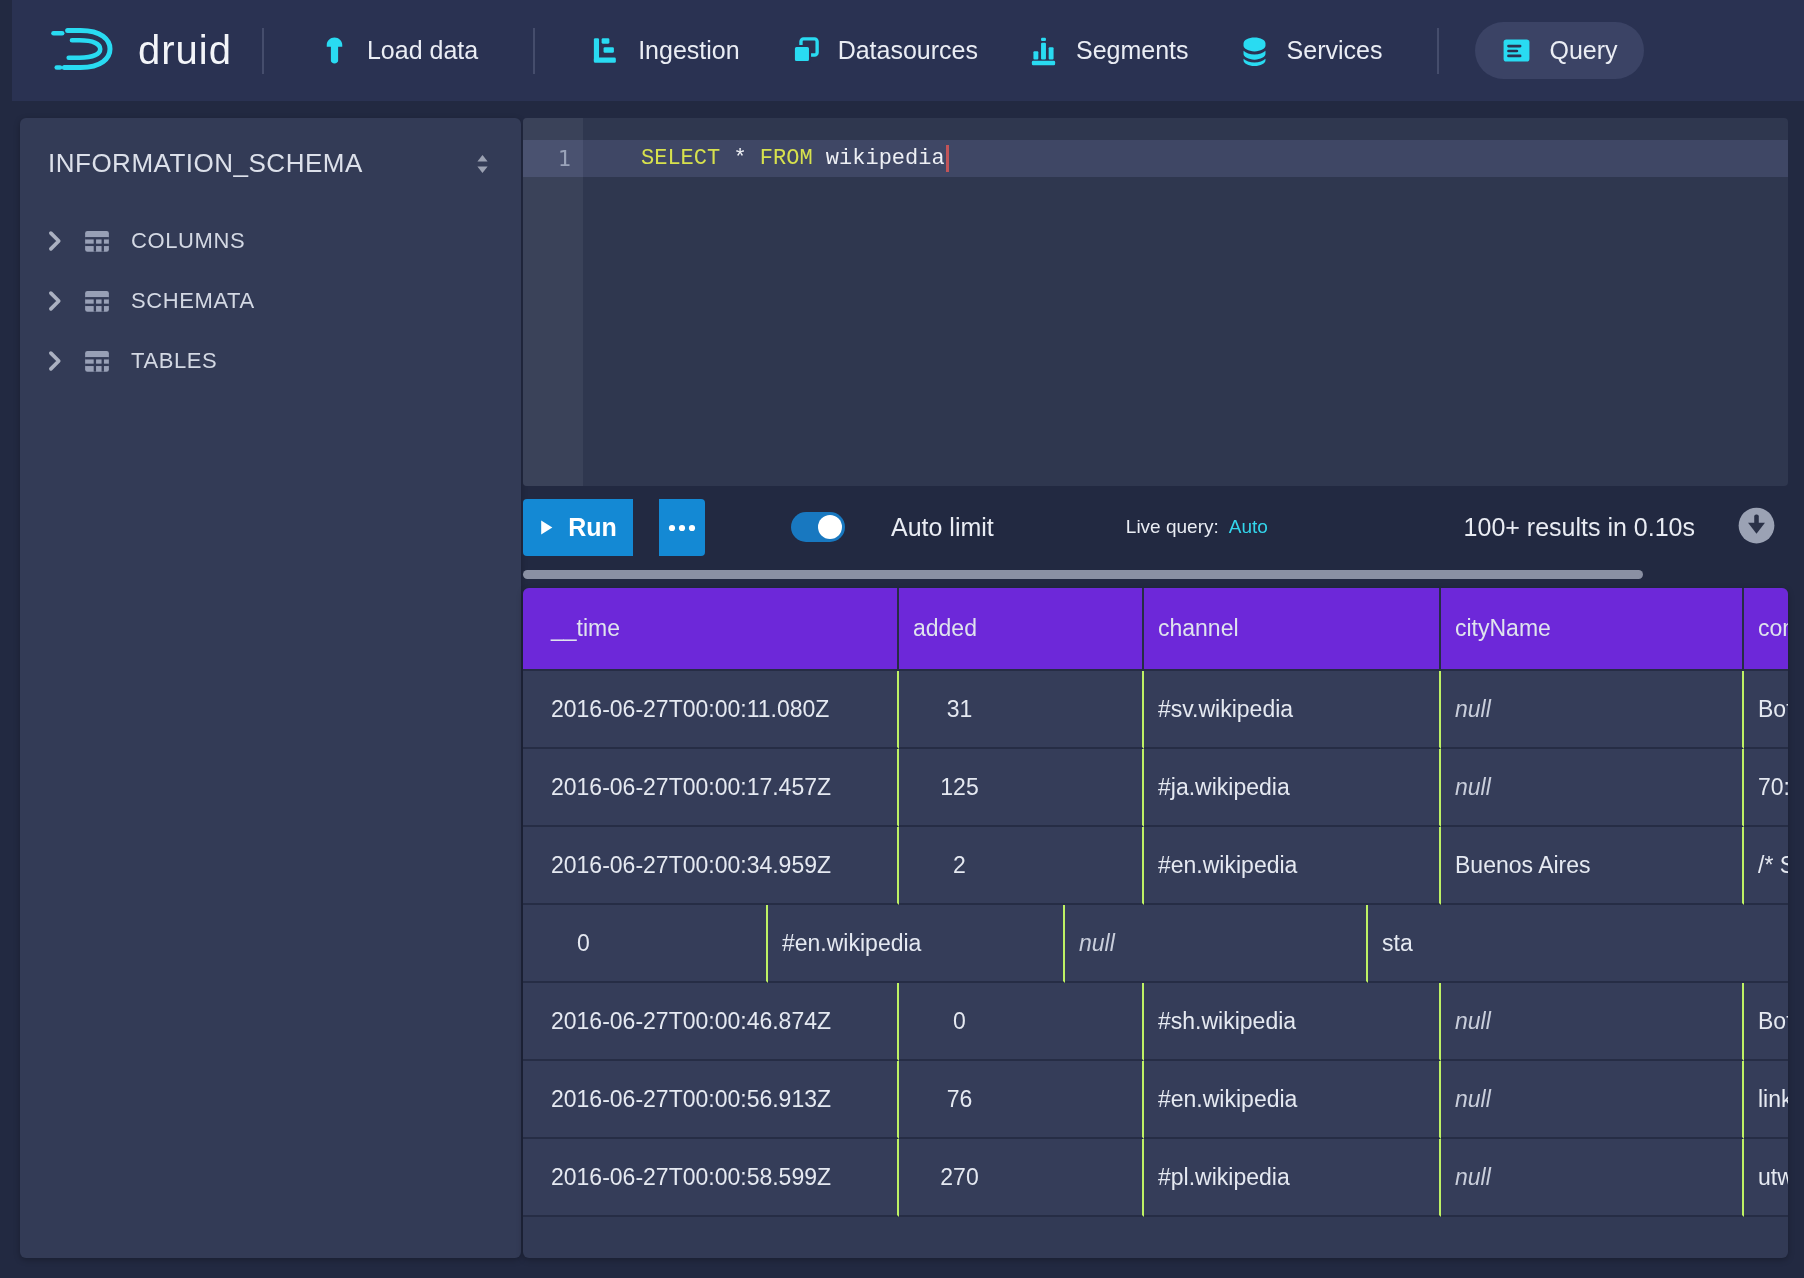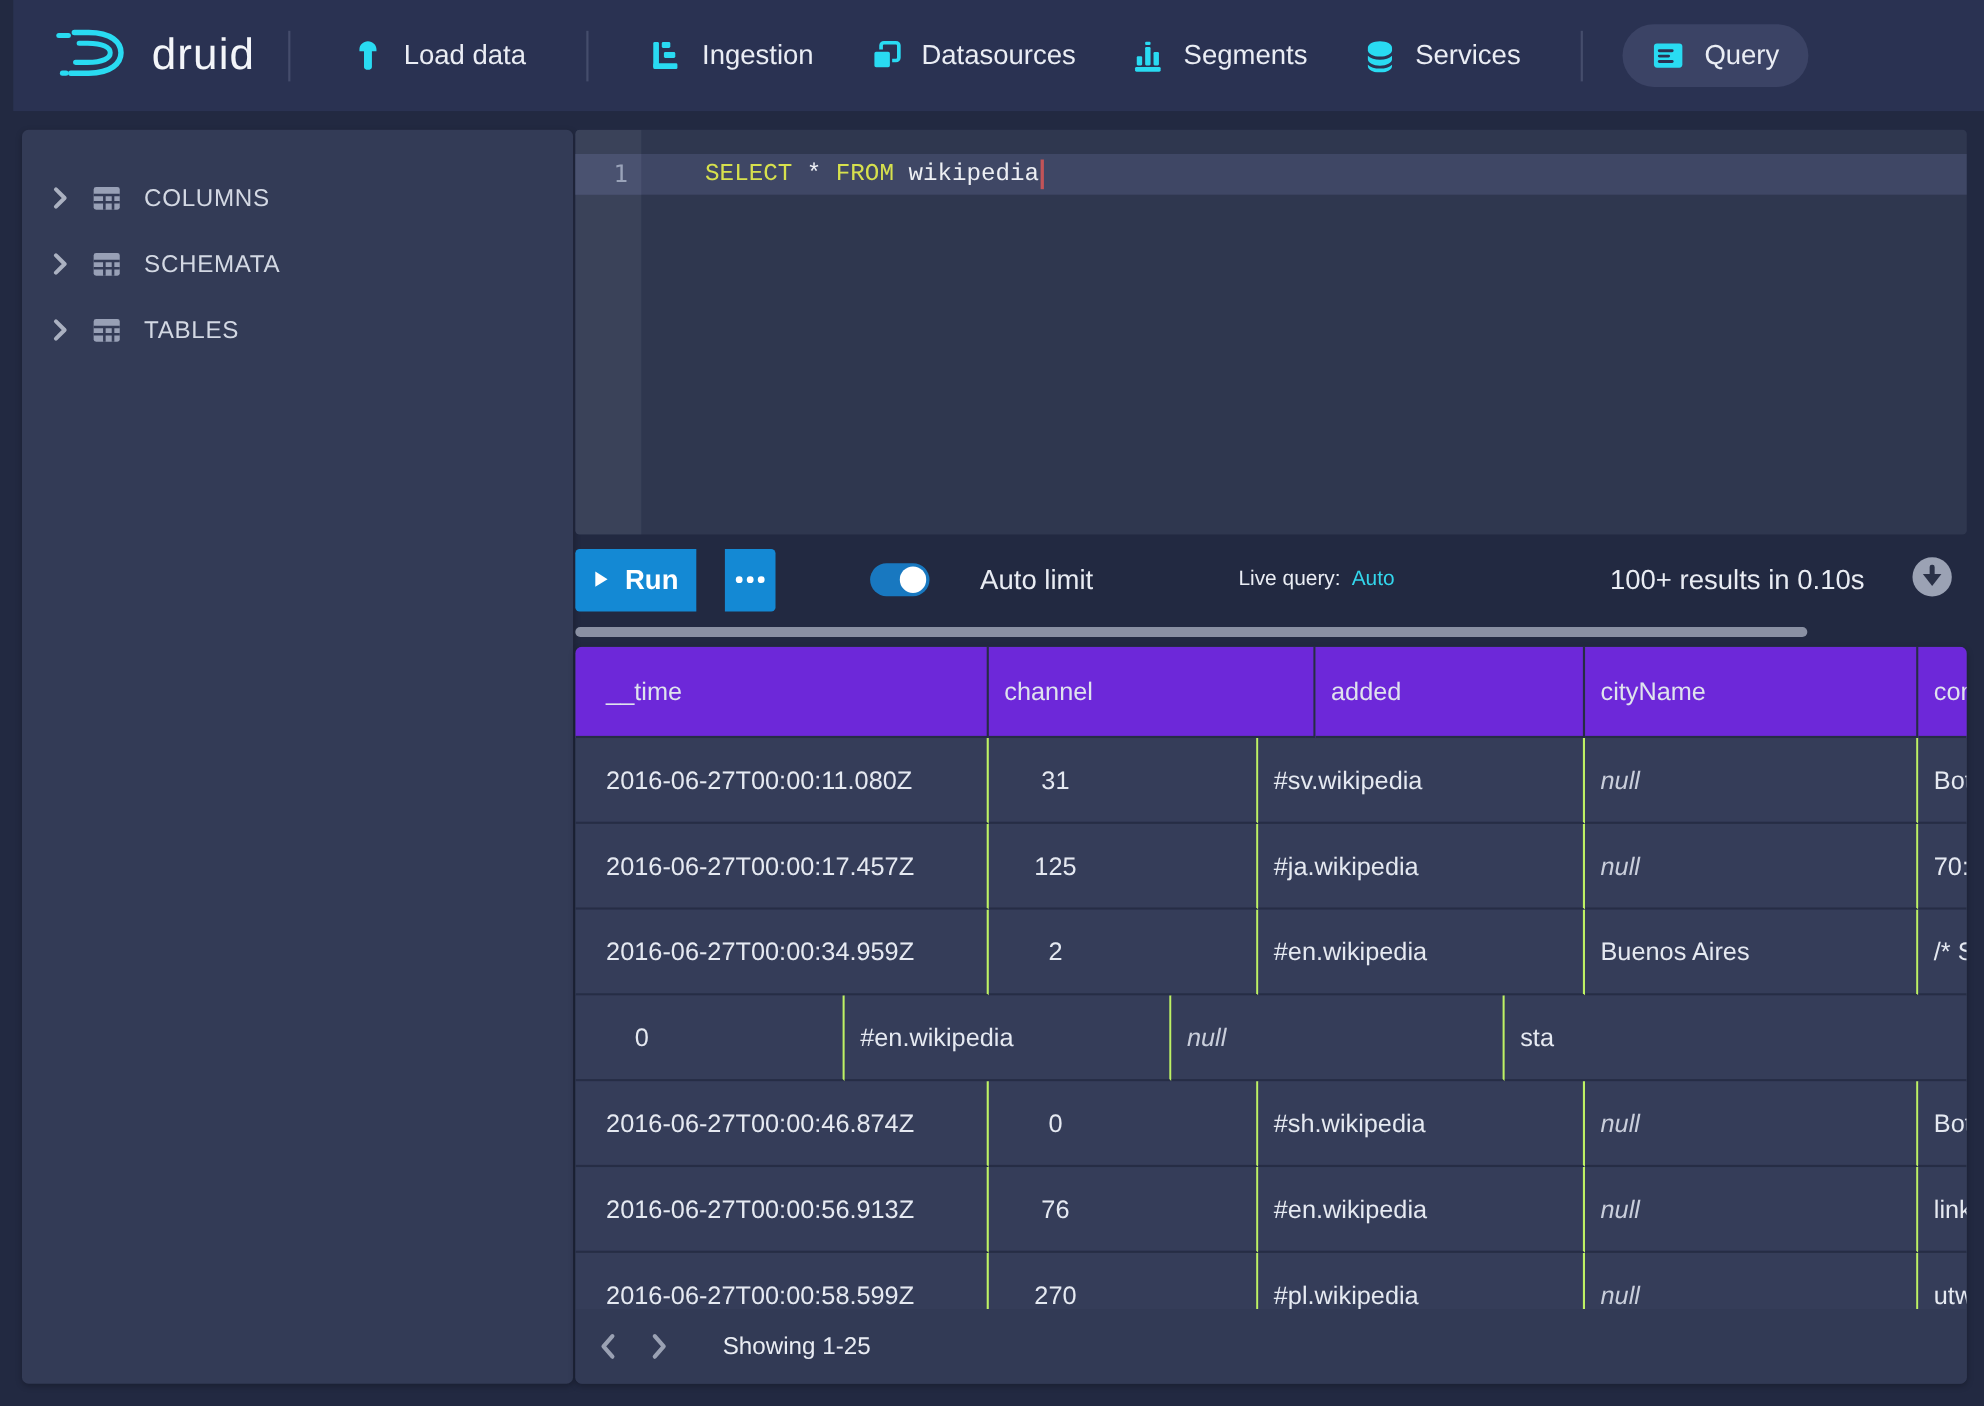--- a/index.html
+++ b/index.html
@@ -201,20 +201,29 @@
               <path d="M5.8 16.2 h9"></path>
             </g>
           </svg>
         </span>
         <span>Query</span>
       </div>
     </div>
 </nav>
 
 <aside class="sidebar">
+  <div class="sidebar-header">
+    <span class="sidebar-title">INFORMATION_SCHEMA</span>
+    <span class="sort-btn">
+      <svg width="17" height="22" viewBox="0 0 16 20">
+        <path fill="#9BA1B2" d="M8 1.5 L12.8 7.6 H3.2 Z"></path>
+        <path fill="#9BA1B2" d="M8 18.5 L3.2 12.4 H12.8 Z"></path>
+      </svg>
+    </span>
+  </div>
   <div class="tree" id="schema-tree">
       <div class="tree-item">
         <span class="icon">
           <svg width="17" height="22" viewBox="0 0 14 18">
             <path d="M4 2.5 L10.5 9 L4 15.5" stroke="#ABB1C1" stroke-width="3" fill="none" stroke-linecap="round" stroke-linejoin="round"></path>
           </svg>
         </span>
         <span class="icon">
           <svg width="30" height="30" viewBox="0 0 24 24">
             <rect x="2.5" y="4" width="19" height="16.5" rx="1.8" fill="#98A0B6"></rect>
@@ -312,22 +321,22 @@
       </svg>
     </span>
   </span>
 </div>
 
 <div class="hscrollbar"></div>
 
 <div class="table-panel">
   <div class="thead" id="thead">
       <div class="th c0">__time</div>
+      <div class="th c1">added</div>
       <div class="th c2">channel</div>
-      <div class="th c1">added</div>
       <div class="th c3">cityName</div>
       <div class="th c4">comment</div>
     </div>
   <div class="tbody" id="tbody">
       <div class="tr">
         <div class="td c0">2016-06-27T00:00:11.080Z</div>
         <div class="td c1 num">31</div>
         <div class="td c2">#sv.wikipedia</div>
         <div class="td c3 null">null</div>
         <div class="td c4">Bot</div>
@@ -367,26 +376,13 @@
         <div class="td c4">link</div>
       </div>
       <div class="tr">
         <div class="td c0">2016-06-27T00:00:58.599Z</div>
         <div class="td c1 num">270</div>
         <div class="td c2">#pl.wikipedia</div>
         <div class="td c3 null">null</div>
         <div class="td c4">utw</div>
       </div>
     </div>
-  <div class="pagination">
-    <span class="page-btn">
-      <svg width="20" height="26" viewBox="0 0 16 20">
-          <path d="M11 2.5 L4.5 10 L11 17.5" stroke="#9AA1B3" stroke-width="3" fill="none" stroke-linecap="round" stroke-linejoin="round"></path>
-        </svg>
-    </span>
-    <span class="page-btn">
-      <svg width="20" height="26" viewBox="0 0 16 20">
-          <path d="M5 2.5 L11.5 10 L5 17.5" stroke="#9AA1B3" stroke-width="3" fill="none" stroke-linecap="round" stroke-linejoin="round"></path>
-        </svg>
-    </span>
-    <span class="showing">Showing 1-25</span>
-  </div>
 </div>
 
 </body></html>

